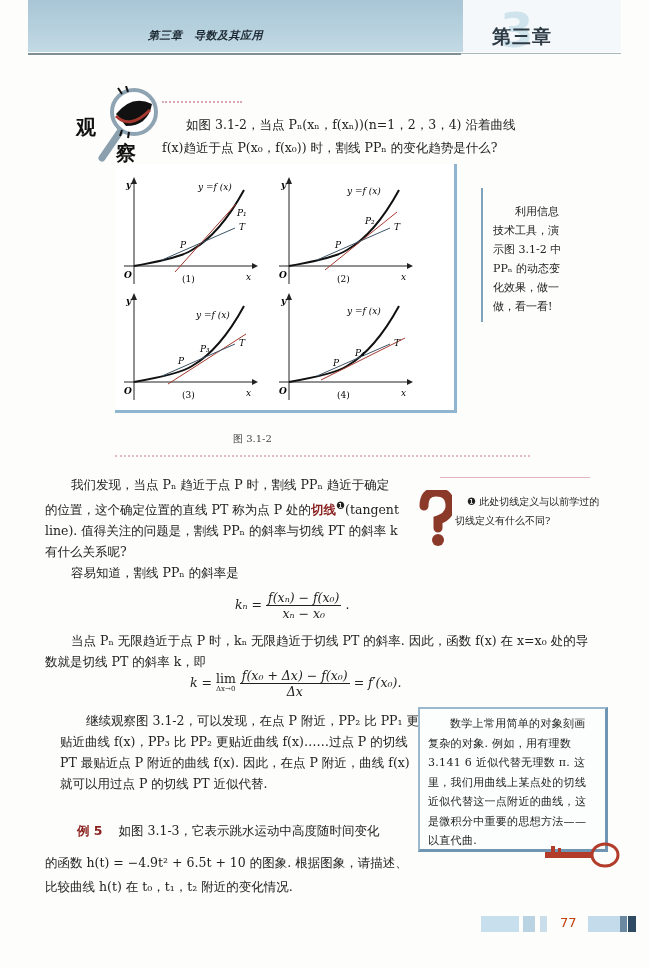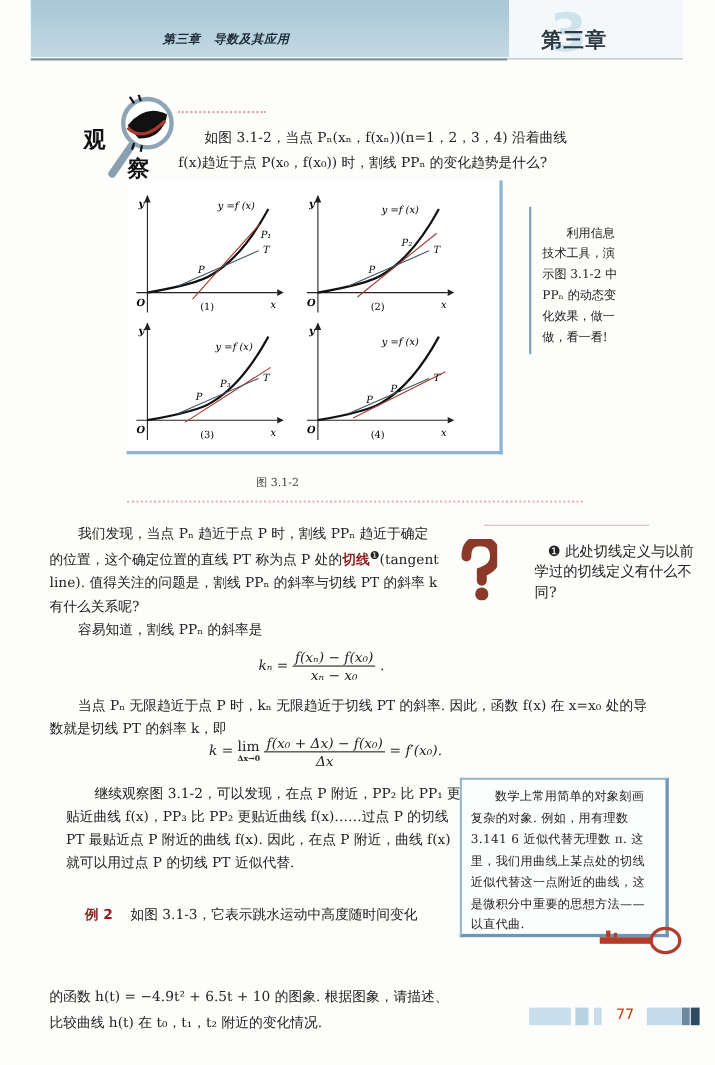--- a/index.html
+++ b/index.html
@@ -30,36 +30,36 @@
   .dotsep{left:115px;top:455px;width:415px;border-top:2px dotted #e3b9c6;}
   
   .side1{left:481px;top:188px;width:105px;border-left:2px solid #7fa3bd;padding:14px 0 6px 10px;font-size:11px;line-height:19px;color:#222;}
   .side1 .ind{padding-left:22px;}
   
   .body{font-size:12.5px;line-height:21px;color:#222;}
   .p1{left:45px;top:474px;width:355px;}
   .p1 span.red{color:#8a1f1f;font-weight:bold;}
   .qrule{left:440px;top:477px;width:150px;border-top:1px solid #e0b3bf;}
   .q-icon{left:418px;top:490px;}
-  .q-text{left:455px;top:492px;width:150px;font-size:13px;line-height:19px;margin-left:31px;}
+  .q-text{left:455px;top:492px;width:150px;font-size:10px;line-height:19px;}
   .kn-formula{left:235px;top:590px;font-size:12.5px;}
   .frac{display:inline-block;vertical-align:middle;text-align:center;}
   .frac .num{display:block;border-bottom:1px solid #222;padding:0 2px;}
   .frac .den{display:block;padding:0 2px;}
   .p2{left:45px;top:630px;width:555px;}
   .k-formula{left:190px;top:668px;font-size:12.5px;}
   .lim{display:inline-block;vertical-align:middle;line-height:11px;}
-  .lim .sub{display:block;font-size:7px;font-weight:bold;}
+  .lim .sub{display:block;font-size:7px;}
   .p3{left:60px;top:710px;width:360px;}
   .note2{left:418px;top:707px;width:185px;height:140px;border:2px solid #9bb8cc;border-right:3px solid #6f95b2;border-bottom:3px solid #6f95b2;background:#fcfdfd;}
   .note2-text{left:428px;top:714px;width:168px;font-size:11px;line-height:19.5px;color:#222;letter-spacing:0.3px;}
   .key-icon{left:545px;top:842px;}
   .ex{left:77px;top:820px;width:345px;}
   .ex .lbl{color:#8a1f1f;font-weight:bold;font-family:"DejaVu Sans",sans-serif;}
-  .ex2{left:45px;top:894px;width:370px;}
+  .ex2{left:45px;top:851px;width:370px;}
   
   .pg-bar1{left:481px;top:916px;width:38px;height:16px;background:#c8e0ee;}
   .pg-bar2{left:523px;top:916px;width:12px;height:16px;background:#b9d3e3;}
   .pg-bar3{left:540px;top:916px;width:7px;height:16px;background:#c9deea;}
   .pg-num{left:560px;top:915px;font-family:"DejaVu Sans","Liberation Sans",sans-serif;font-size:13px;color:#c2410c;}
   .pg-bar4{left:588px;top:916px;width:32px;height:16px;background:#c3dbea;}
   .pg-bar5{left:620px;top:916px;width:7px;height:16px;background:#6b8aa2;}
   .pg-bar6{left:628px;top:916px;width:8px;height:16px;background:#2f4a63;}
 </style>
 </head>
@@ -238,21 +238,21 @@
 <div class="abs key-icon">
   <svg width="80" height="26" viewBox="0 0 80 26">
     <rect x="0" y="10" width="46" height="6" fill="#b33b2a"></rect>
     <rect x="6" y="4" width="4" height="6" fill="#b33b2a"></rect>
     <rect x="13" y="6" width="3" height="4" fill="#b33b2a"></rect>
     <ellipse cx="60" cy="13" rx="13" ry="11" fill="none" stroke="#b33b2a" stroke-width="3"></ellipse>
   </svg>
 </div>
 
 <div class="abs body ex">
-  <span class="lbl">例 2</span>
+  <span class="lbl">例 5</span>
   <span style="padding-left:12px">如图 3.1-3，它表示跳水运动中高度随时间变化</span>
 </div>
 <div class="abs body ex2" style="line-height:24px">的函数 h(t) = −4.9t² + 6.5t + 10 的图象. 根据图象，请描述、比较曲线 h(t) 在 t₀，t₁，t₂ 附近的变化情况.</div>
 
 <div class="abs pg-bar1"></div>
 <div class="abs pg-bar2"></div>
 <div class="abs pg-bar3"></div>
 <div class="abs pg-num">77</div>
 <div class="abs pg-bar4"></div>
 <div class="abs pg-bar5"></div>

